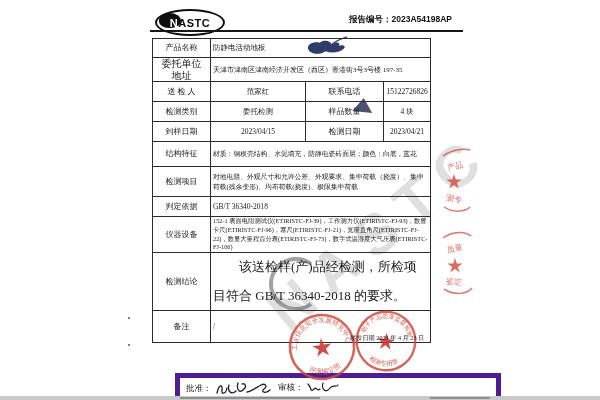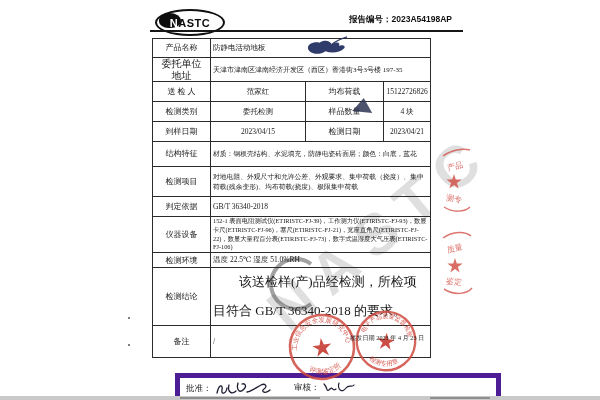--- a/index.html
+++ b/index.html
@@ -79,21 +79,21 @@
       <td class="val pad4" colspan="3">防静电活动地板</td>
     </tr>
     <tr style="height:20px">
       <td class="lbl sm">委托单位
 地址</td>
       <td class="val pad4" style="font-size:7px" colspan="3">天津市津南区津南经济开发区（西区）香港街3号3号楼 197-35</td>
     </tr>
     <tr style="height:20px">
       <td class="lbl">送 检 人</td>
       <td class="val c">范家红</td>
-      <td class="lbl">均布荷载</td>
+      <td class="lbl">联系电话</td>
       <td class="val c">15122726826</td>
     </tr>
     <tr style="height:20px">
       <td class="lbl">检测类别</td>
       <td class="val c">委托检测</td>
       <td class="lbl">样品数量</td>
       <td class="val c">4 块</td>
     </tr>
     <tr style="height:20px">
       <td class="lbl">到样日期</td>
@@ -109,24 +109,20 @@
       <td class="lbl">检测项目</td>
       <td class="longtxt" colspan="3">对地电阻、外观尺寸和允许公差、外观要求、集中荷载（挠度）、集中荷载(残余变形)、均布荷载(挠度)、极限集中荷载</td>
     </tr>
     <tr style="height:20px">
       <td class="lbl">判定依据</td>
       <td class="val pad4" colspan="3">GB/T 36340-2018</td>
     </tr>
     <tr style="height:36px">
       <td class="lbl">仪器设备</td>
       <td class="inst" colspan="3">152-1 表面电阻测试仪(ETIRISTC-FJ-39)，工作测力仪(ETIRISTC-FJ-93)，数显卡尺(ETIRISTC-FJ-96)，塞尺(ETIRISTC-FJ-21)，宽座直角尺(ETIRISTC-FJ-22)，数显大量程百分表(ETIRISTC-FJ-73)，数字式温湿度大气压表(ETIRISTC-FJ-106)</td>
-    </tr>
-    <tr style="height:15px">
-      <td class="lbl">检测环境</td>
-      <td class="val pad4" colspan="3">温度 22.5℃ 湿度 51.0%RH</td>
     </tr>
     <tr style="height:57px">
       <td class="lbl">检测结论</td>
       <td class="concl" colspan="3">
             <div class="ind">该送检样(产)品经检测，所检项目符合 GB/T 36340-2018 的要求。</div>
           </td>
     </tr>
     <tr style="height:32px">
       <td class="lbl">备注</td>
       <td class="val pad4" colspan="3">/</td>
@@ -134,21 +130,21 @@
   </tbody>
     </table>
 
   <div class="sigrow">
     <div class="siggrp" style="left:6px">
       <span>批准：</span>
       <svg width="58" height="18" viewBox="0 0 58 18">
         <path d="M3 13 C5 4 9 4 8 10 C7 15 12 14 13 8 M15 5 C13 12 18 15 22 11 M24 3 C22 10 26 14 30 9 C33 6 31 3 28 4 M33 12 C38 11 43 7 47 5 C51 3 54 6 50 9 C46 12 52 14 56 10" fill="none" stroke="#1f1f33" stroke-width="1.3" stroke-linecap="round"></path>
       </svg>
     </div>
-    <div class="siggrp" style="left:114px">
+    <div class="siggrp" style="left:98px">
       <span>审核：</span>
       <svg width="34" height="16" viewBox="0 0 34 16">
         <path d="M2 4 C6 8 4 13 8 9 C11 6 10 12 14 9 M17 3 C15 9 20 14 24 8 C27 4 30 8 32 5" fill="none" stroke="#1f1f33" stroke-width="1.2" stroke-linecap="round"></path>
       </svg>
     </div>
   </div>
 
   <svg class="artifact" style="left:305px;top:38px;transform:rotate(-6deg)" width="44" height="18" viewBox="0 0 44 18">
     <path d="M3 9 C2 4 10 2 15 4 C20 1 26 3 27 7 C33 4 36 6 34 9 C38 8 41 10 39 12 C34 16 26 16 20 13 C13 17 4 14 3 9 Z" fill="#1d2a5e" opacity="0.92"></path>
     <path d="M27 7 C33 3 38 2 43 1" fill="none" stroke="#1d2a5e" stroke-width="1.5" opacity="0.9"></path>

